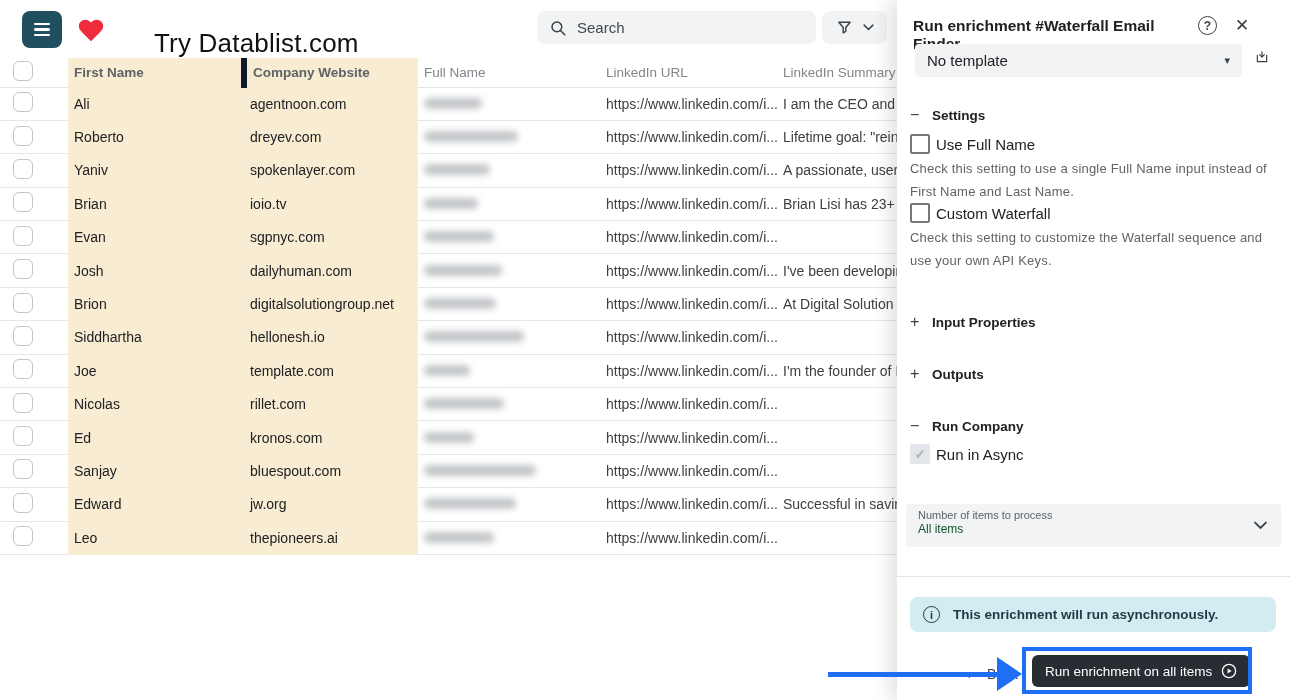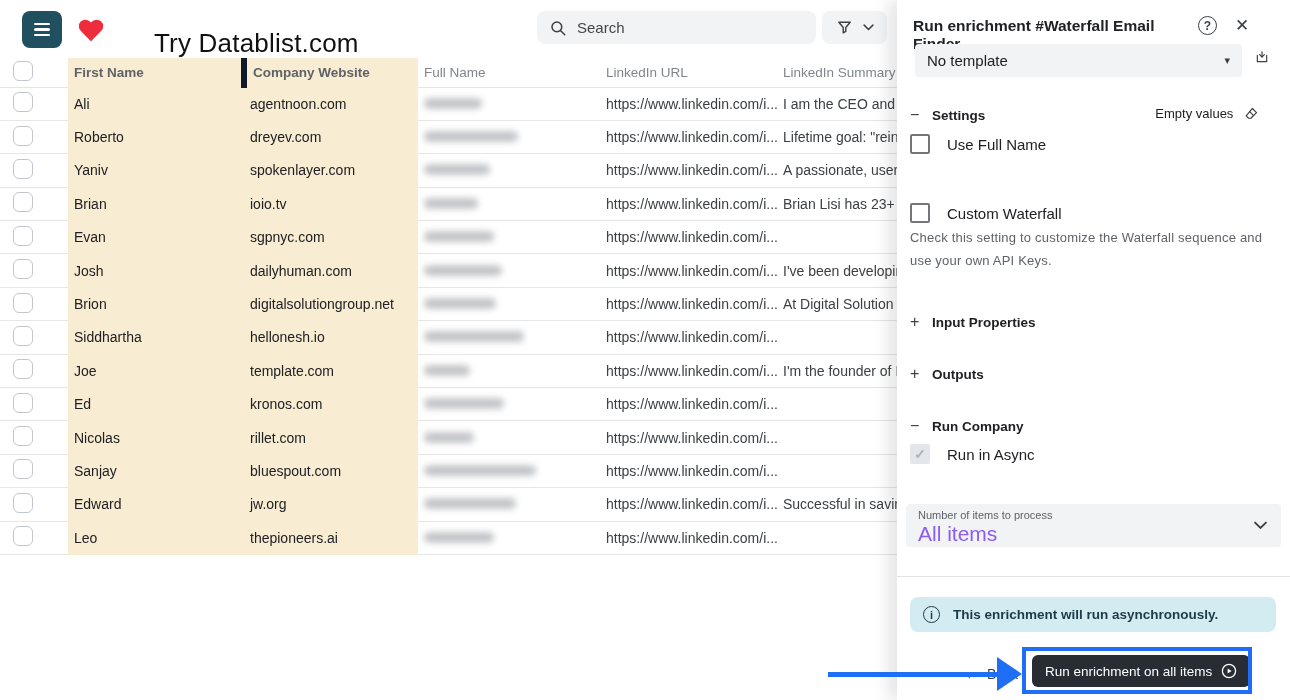--- a/index.html
+++ b/index.html
@@ -53,31 +53,31 @@
                 display:flex; align-items:center; padding:0 12px; cursor:pointer; }
   .tpl-select .val { font-size:15px; color:#202124; flex:1; }
   .tpl-caret { font-size:11px; color:#3c4043; }
   .save-tpl { position:absolute; left:358px; top:50px; cursor:pointer; }
 
   .sec-head { position:absolute; font-size:13.5px; font-weight:700; color:#202124; cursor:pointer; }
   .sec-head .pm { display:inline-block; width:22px; font-size:16px; font-weight:400; color:#3c4043; }
   .empty-values { position:absolute; left:0; top:106px; width:362px; text-align:right; font-size:13px; color:#202124; cursor:pointer; }
   .eraser { margin-left:7px; vertical-align:-2px; }
 
-  .cb-row { position:absolute; display:flex; align-items:center; gap:17px; }
+  .cb-row { position:absolute; display:flex; align-items:center; gap:6px; }
   .cb { width:20px; height:20px; border:2px solid #73777c; border-radius:2px; background:#fff; cursor:pointer; flex:none; }
   .cb.disabled-checked { border:none; background:#e3e6ea; color:#adb3bb; display:flex; align-items:center; justify-content:center;
                          font-size:14px; font-weight:700; cursor:default; }
   .cb-label { font-size:15px; color:#202124; }
   .desc { position:absolute; left:13px; width:370px; font-size:13px; line-height:1.8; color:#5f6368; letter-spacing:.2px; }
 
   .num-select { position:absolute; left:9px; top:504px; width:375px; height:43px; background:#f1f3f4; border-radius:4px;
                 padding:5px 12px 0 12px; cursor:pointer; }
   .num-select .small-lb { font-size:11px; color:#5f6368; }
-  .num-select .val { font-size:21px; color:#8b5cf6; margin-top:1px; }
+  .num-select .val { font-size:12px; color:#14532d; margin-top:1px; }
   .num-select svg { position:absolute; right:14px; top:17px; }
 
   .foot-divider { position:absolute; left:0; top:576px; width:393px; height:1px; background:#e1e3e5; }
   .banner { position:absolute; left:13px; top:597px; width:366px; height:35px; background:#d3ecf2; border-radius:8px;
             display:flex; align-items:center; padding:0 13px; gap:13px; }
   .info-ic { width:17px; height:17px; border:1.5px solid #1d3b46; border-radius:50%; flex:none;
              display:flex; align-items:center; justify-content:center; font-size:11px; font-weight:700; color:#1d3b46; font-style:normal; }
   .banner .txt { font-size:13.5px; font-weight:700; color:#1d3b46; }
 
   .back-link { position:absolute; left:68px; top:666px; font-size:14px; color:#3c4043; cursor:pointer; display:flex; gap:8px; align-items:center; }
@@ -225,31 +225,31 @@
       <td class="chk-col"><span class="row-check"></span></td>
       <td class="cream">Joe</td>
       <td class="cream">template.com</td>
       <td><span class="blob"></span></td>
       <td>https://www.linkedin.com/i...</td>
       <td>I'm the founder of Def</td>
     </tr>
 
     <tr>
       <td class="chk-col"><span class="row-check"></span></td>
+      <td class="cream">Nicolas</td>
+      <td class="cream">rillet.com</td>
+      <td><span class="blob"></span></td>
+      <td>https://www.linkedin.com/i...</td>
+      <td></td>
+    </tr>
+
+    <tr>
+      <td class="chk-col"><span class="row-check"></span></td>
       <td class="cream">Ed</td>
       <td class="cream">kronos.com</td>
-      <td><span class="blob"></span></td>
-      <td>https://www.linkedin.com/i...</td>
-      <td></td>
-    </tr>
-
-    <tr>
-      <td class="chk-col"><span class="row-check"></span></td>
-      <td class="cream">Nicolas</td>
-      <td class="cream">rillet.com</td>
       <td><span class="blob"></span></td>
       <td>https://www.linkedin.com/i...</td>
       <td></td>
     </tr>
 
     <tr>
       <td class="chk-col"><span class="row-check"></span></td>
       <td class="cream">Sanjay</td>
       <td class="cream">bluespout.com</td>
       <td><span class="blob"></span></td>
@@ -293,32 +293,26 @@
       <svg width="14" height="14" viewBox="0 0 24 24" fill="none" stroke="#3c4043" stroke-width="2" stroke-linecap="round" stroke-linejoin="round">
         <path d="M4 9v11h16V9"></path>
           <path d="M12 3v9"></path>
           <path d="M8 8l4 4 4-4"></path>
       </svg>
     </div>
 
     <div class="sec-head" style="left:13px; top:106px;">
       <span class="pm">−</span><span>Settings</span>
     </div>
-    <div class="empty-values">
-      <span>Empty values</span><span class="eraser">
-        <svg width="15" height="13" viewBox="0 0 24 22" fill="none" stroke="#3c4043" stroke-width="2" stroke-linejoin="round">
-          <path d="M13.5 2.5l7 7-9.5 9.5H7l-4-4z"></path>
-            <path d="M8.5 7.5l7 7"></path>
-        </svg></span>
-    </div>
 
     <div class="cb-row" style="left:13px; top:134px;">
       <span class="cb"></span>
       <span class="cb-label">Use Full Name</span>
     </div>
+    <div class="desc" style="top:157px;">Check this setting to use a single Full Name input instead of First Name and Last Name.</div>
 
     <div class="cb-row" style="left:13px; top:203px;">
       <span class="cb"></span>
       <span class="cb-label">Custom Waterfall</span>
     </div>
     <div class="desc" style="top:226px;">Check this setting to customize the Waterfall sequence and use your own API Keys.</div>
 
     <div class="sec-head" style="left:13px; top:313px;">
       <span class="pm">+</span><span>Input Properties</span>
     </div>

